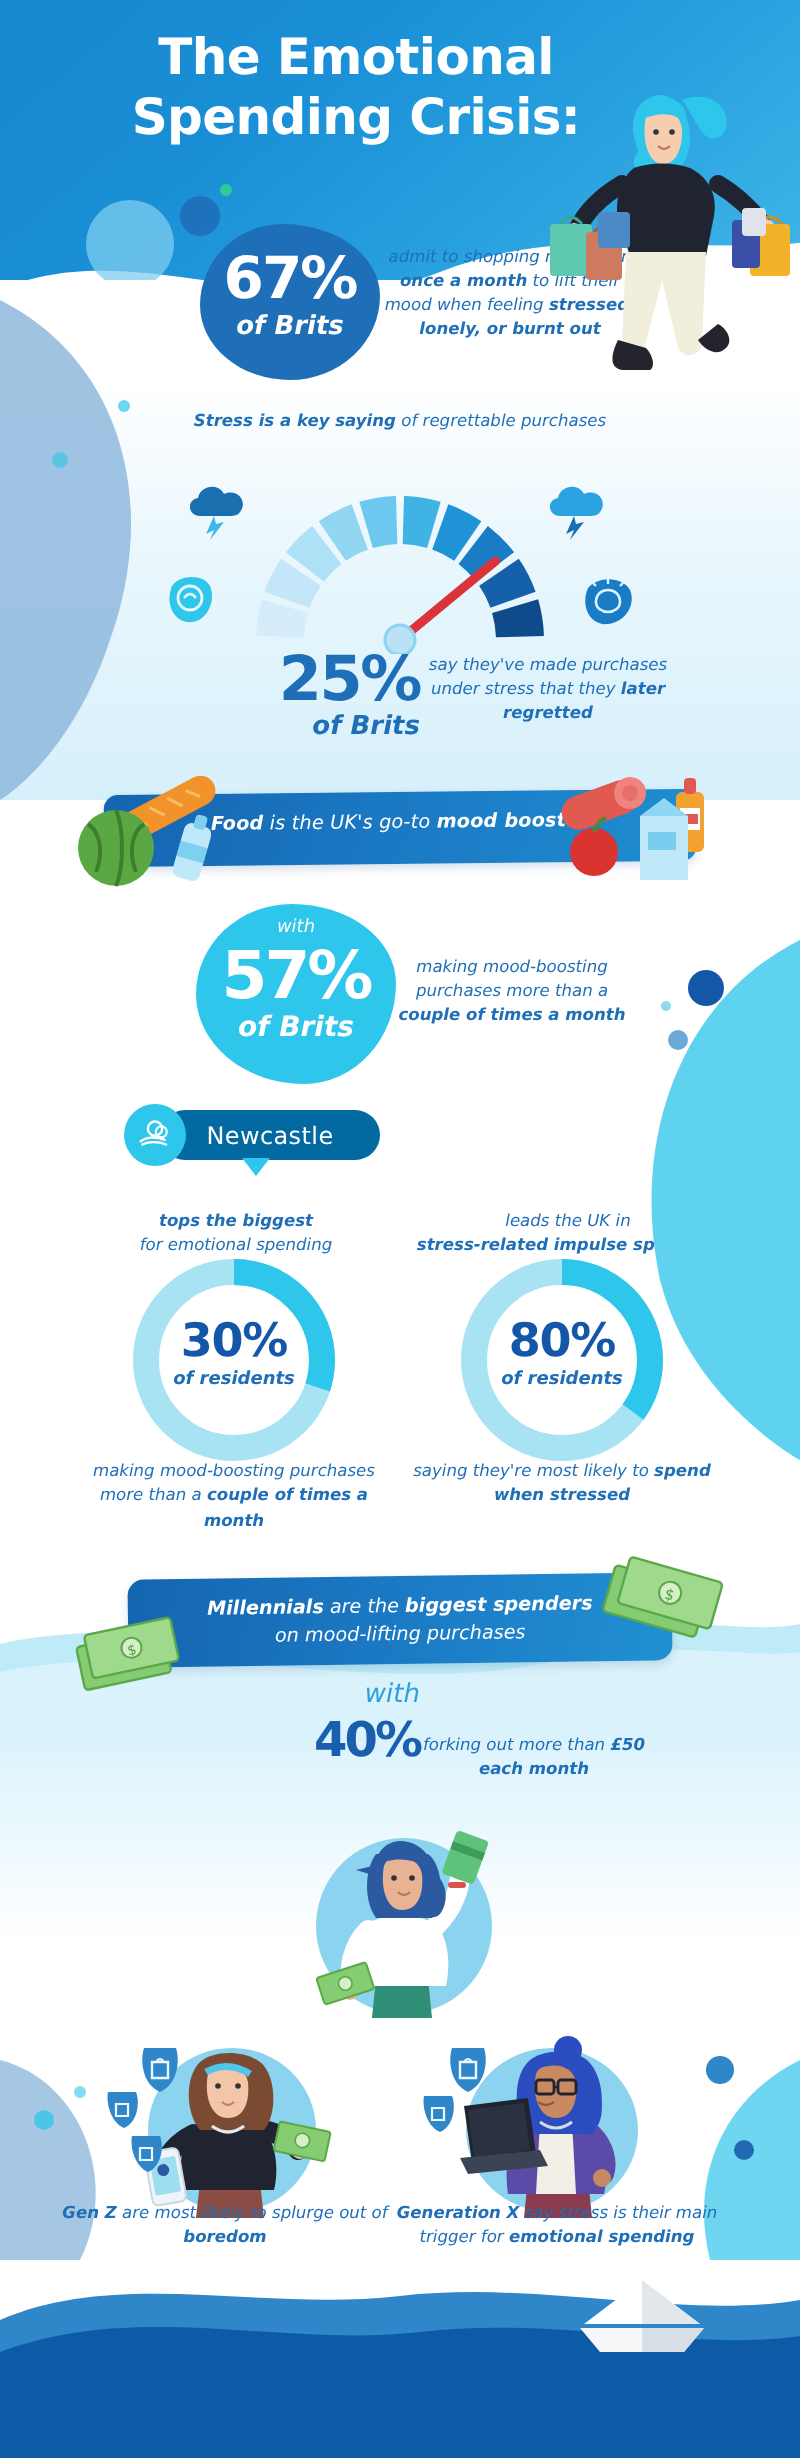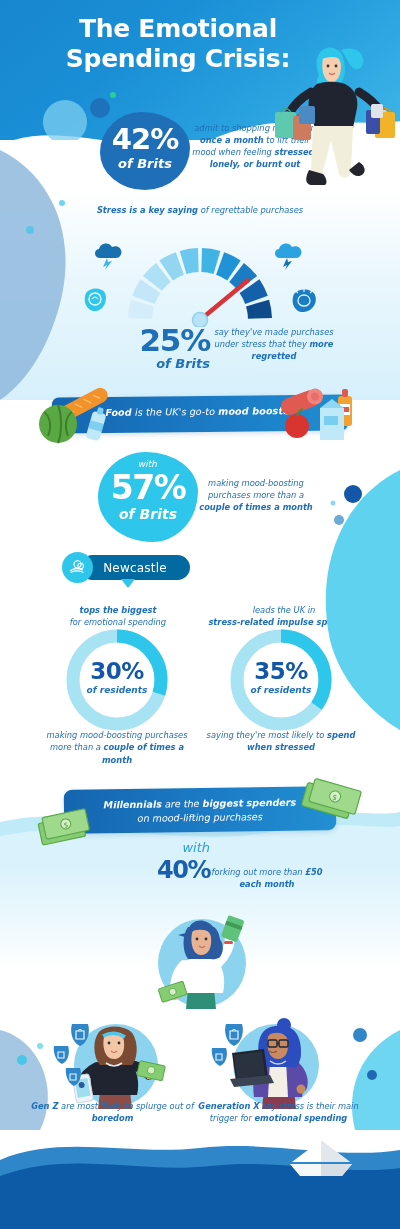--- a/index.html
+++ b/index.html
@@ -274,21 +274,21 @@
     <path d="M22,84 q5,-6 10,0" stroke="#a85c44" stroke-width="1.4" fill="none"></path>
     <rect x="24" y="74" width="16" height="18" rx="2" fill="#4b8ac4"></rect>
 
     <rect x="100" y="80" width="20" height="26" rx="2" fill="#f2b229"></rect>
     <path d="M104,80 q6,-7 12,0" stroke="#cd9318" stroke-width="1.4" fill="none"></path>
     <rect x="91" y="78" width="14" height="24" rx="2" fill="#3b4fa8"></rect>
     <rect x="96" y="72" width="12" height="14" rx="2" fill="#e0e4ea"></rect>
   </svg>
 
   <div class="blob27">
-    <div class="pct">42%</div>
+    <div class="pct">67%</div>
     <div class="sub">of Brits</div>
   </div>
   <div class="txt27">admit to shopping more than <b>once a month</b> to lift their mood when feeling <b>stressed, lonely, or burnt out</b></div>
 
   <div class="stress-line"><b>Stress is a key saying</b> of regrettable purchases</div>
 
   <div class="gauge-wrap">
     <svg viewBox="0 0 180 95" width="180" height="95">
       <g id="gauge-segments">
           <path d="M 42.01871447806299 86.65976134126872 L 18.02807171709449 85.98964201190307 A 72 72 0 0 1 20.929393833115853 67.67141510731291 L 43.95292922207723 74.44761007154193 A 48 48 0 0 0 42.01871447806299 86.65976134126872 Z" fill="#d5edfa"></path>
@@ -321,21 +321,21 @@
     <path d="M10,12 q3,-4 6,0" stroke="#eaf8fd" stroke-width="1.2" fill="none"></path>
   </svg>
   <svg class="mood-ico" style="left:290px;top:288px;width:28px;height:26px" viewBox="0 0 28 26">
     <path d="M4,6 C9,0 21,0 25,7 C28,14 23,23 14,24 C5,25 0,15 4,6 Z" fill="#1a7cc4"></path>
     <path d="M8,13 C8,9 11,7 14,7 C17,7 20,9 20,13 C20,16 17,18 14,18 C11,18 8,16 8,13 Z" fill="none" stroke="#dff4fd" stroke-width="1.3"></path>
     <path d="M14,4 L14,1 M8,5 L6,3 M20,5 L22,3" stroke="#dff4fd" stroke-width="1.2"></path>
   </svg>
 
   <div class="big25">25%</div>
   <div class="big25sub">of Brits</div>
-  <div class="txt25">say they've made purchases under stress that they <b>more regretted</b></div>
+  <div class="txt25">say they've made purchases under stress that they <b>later regretted</b></div>
 
   <div class="food-white"></div>
   <div class="food-banner">
     <div class="lbl"><b>Food</b> is the UK's go-to <b>mood booster</b></div>
   </div>
   <svg class="food-strip" viewBox="0 0 400 62">
 
     <g transform="rotate(-28 85 22)">
       <rect x="58" y="14" width="52" height="15" rx="7.5" fill="#f2922a"></rect>
       <path d="M66,18 l5,6 M76,17 l5,7 M86,17 l5,7 M96,18 l5,6" stroke="#f7b961" stroke-width="1.6"></path>
@@ -412,21 +412,21 @@
     <div class="pct">30%</div>
     <div class="sub">of residents</div>
   </div>
   <div class="donut-cap" style="left:42px;top:729px">making mood-boosting purchases more than a <b>couple of times a month</b></div>
 
   <div class="donut" style="left:226px;top:625px">
     <svg viewBox="0 0 110 110" width="110" height="110">
       <circle cx="55" cy="55" r="44" fill="none" stroke="#a8e3f4" stroke-width="13"></circle>
       <circle class="donut-arc" cx="55" cy="55" r="44" fill="none" stroke="#2ec6ea" stroke-width="13" stroke-dasharray="96.76105373056562 276.46015351590177" transform="rotate(-90 55 55)"></circle>
     </svg>
-    <div class="pct">35%</div>
+    <div class="pct">80%</div>
     <div class="sub">of residents</div>
   </div>
   <div class="donut-cap" style="left:206px;top:729px">saying they're most likely to <b>spend when stressed</b></div>
 
   <svg width="400" height="70" style="position:absolute;left:0;top:800px;z-index:5">
     <path d="M0,22 C80,4 180,34 260,18 C330,4 370,18 400,12 L400,70 L0,70 Z" fill="#bfeaf8"></path>
     <path d="M0,36 C90,18 190,48 270,32 C340,18 375,30 400,26 L400,70 L0,70 Z" fill="#d9f2fb"></path>
   </svg>
   <div class="mil-banner">
     <div class="lbl"><b>Millennials</b> are the <b>biggest spenders</b><br>on mood-lifting purchases</div>

